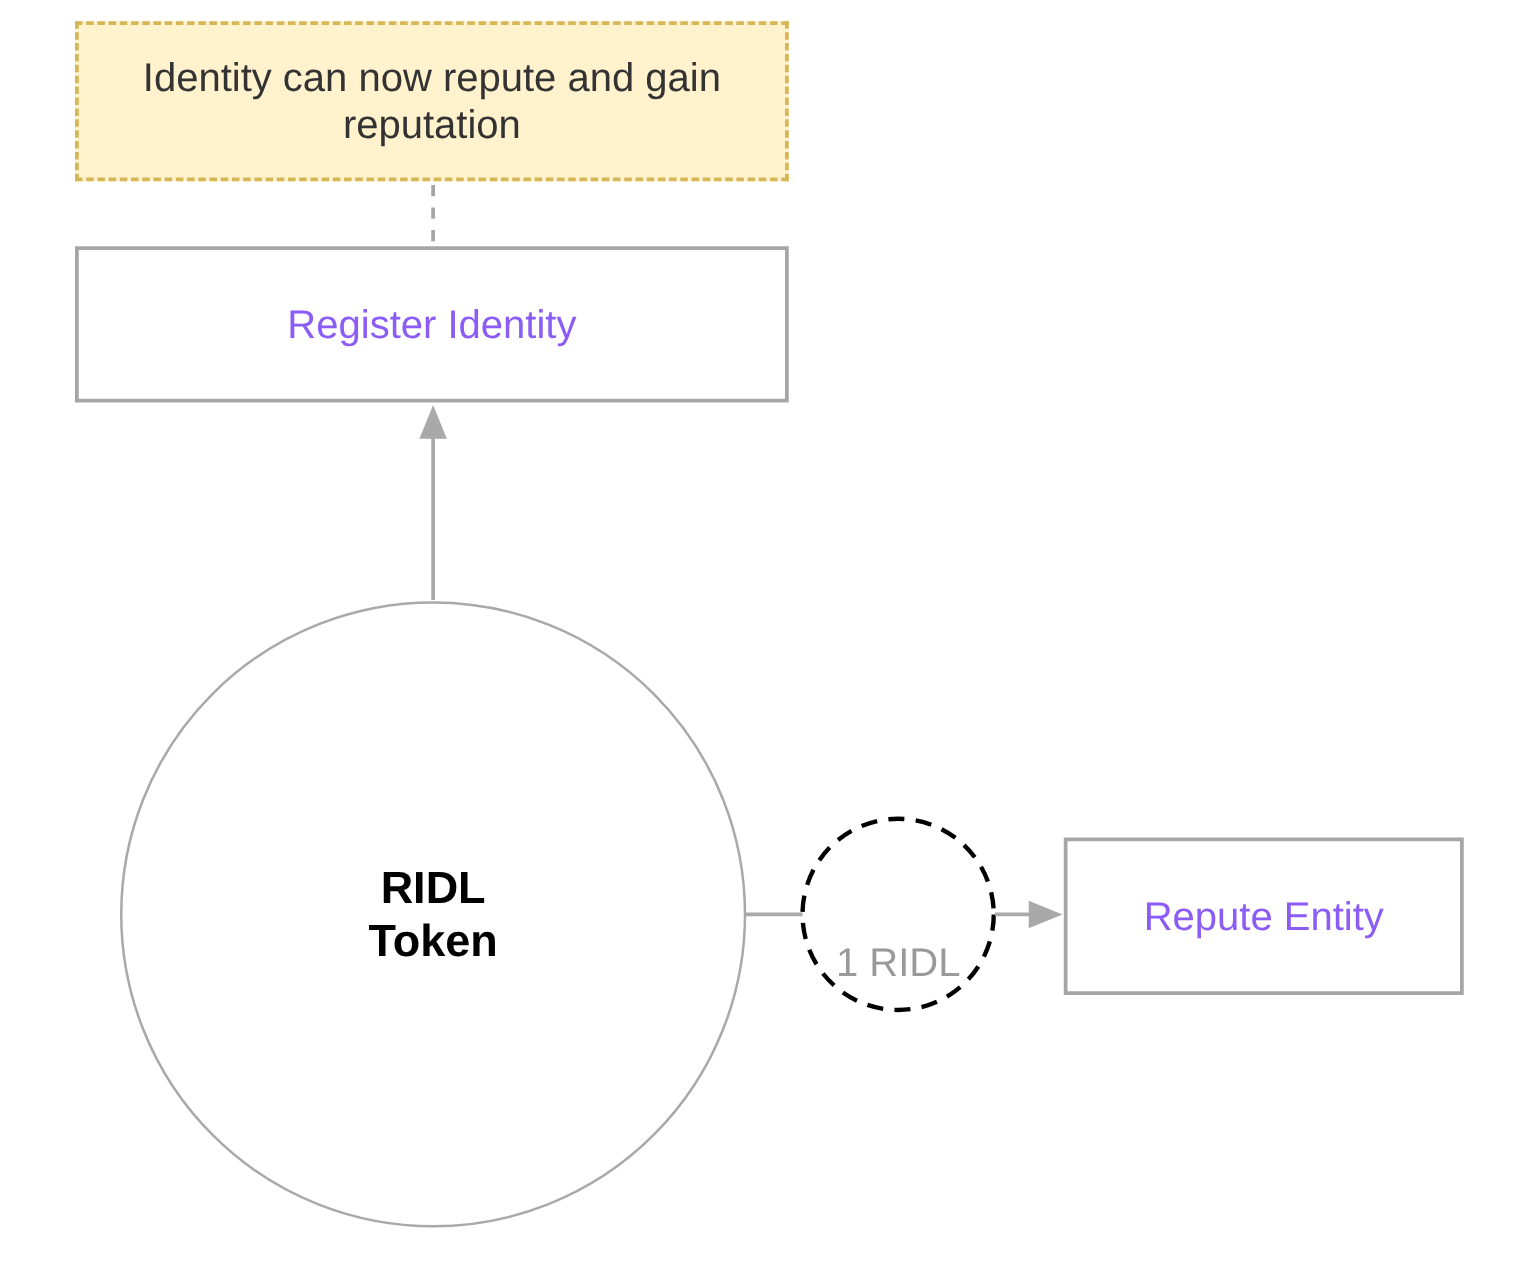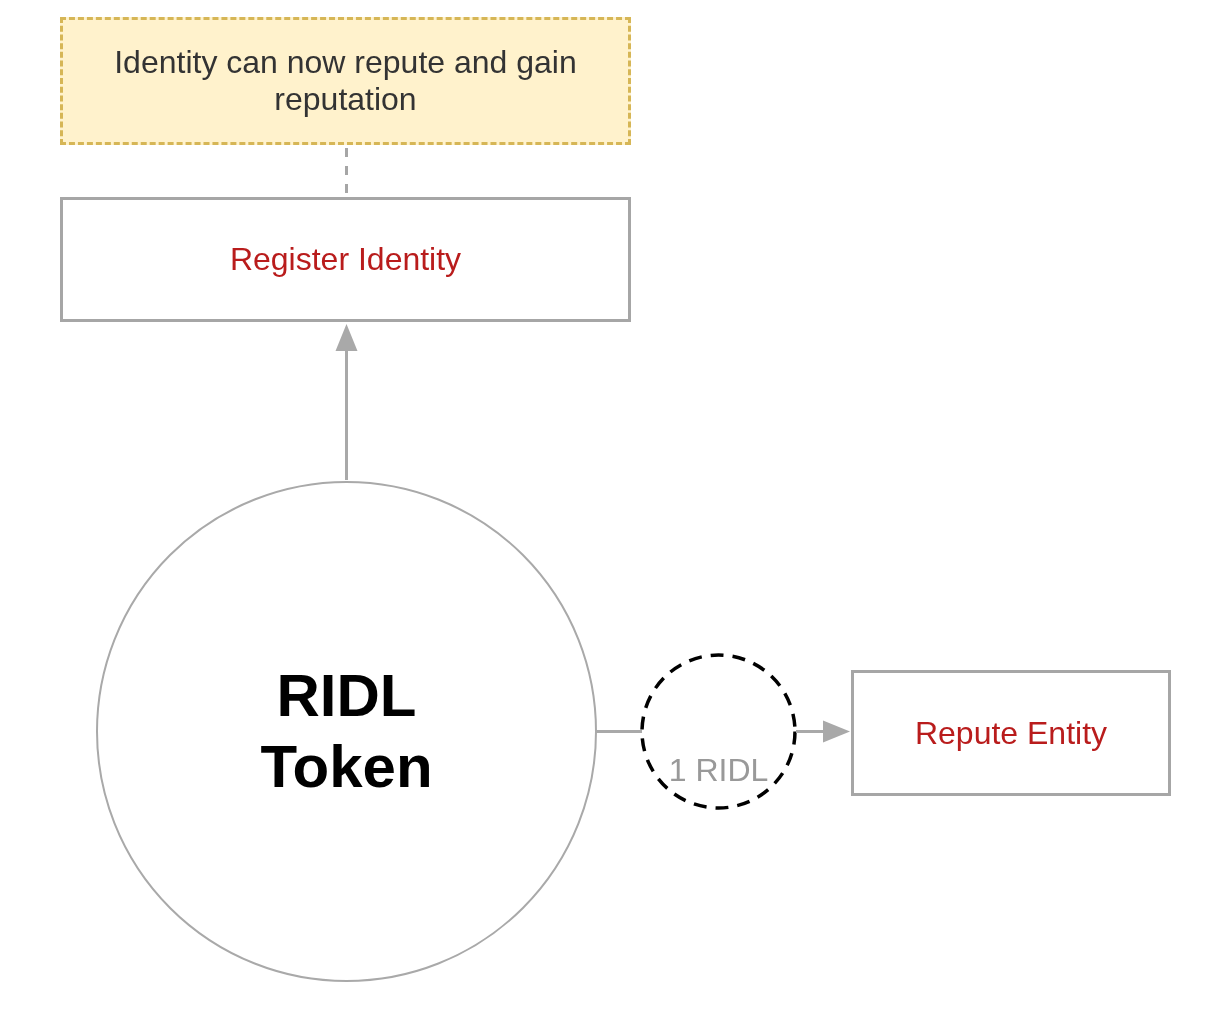--- a/index.html
+++ b/index.html
@@ -48,31 +48,31 @@
   .register-box {
     left: 60px; top: 197px;
     width: 571px; height: 125px;
   }
   .repute-box {
     left: 851px; top: 670px;
     width: 320px; height: 126px;
   }
   .rect-box .label {
     font-size: 32px;
-    color: #b91c1c;
+    color: #8b5cf6;
   }
   .token-circle {
     left: 96px; top: 481px;
     width: 501px; height: 501px;
     background: #ffffff;
     border: 2px solid #A9A9A9;
     border-radius: 50%;
   }
   .token-circle .label {
-    font-size: 60px;
+    font-size: 36px;
     font-weight: bold;
     line-height: 1.18;
     color: #000000;
     white-space: pre-line;
   }
   .cost-label-holder {
     left: 642px; top: 694px;
     width: 153px; height: 153px;
     background: transparent;
   }

